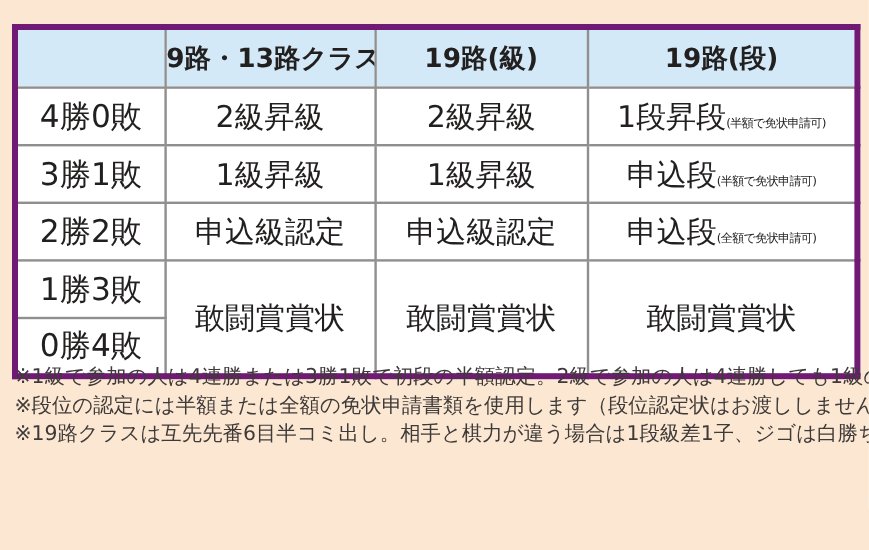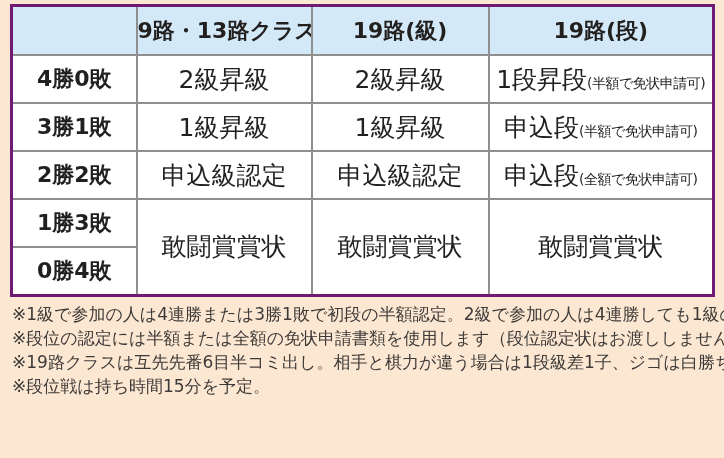--- a/index.html
+++ b/index.html
@@ -6,46 +6,46 @@
   body {
     width:724px; height:458px;
     background:#fce8d2;
     font-family:"DejaVu Sans","Liberation Sans",sans-serif;
     color:#221f1f;
     overflow:hidden;
   }
   .page { position:relative; width:724px; height:458px; }
 
   table.grid {
-    position:absolute; left:10px; top:4px;
+    position:absolute; left:10px; top:20px;
     width:702px;
     border-collapse:collapse;
     table-layout:fixed;
     background:#ffffff;
-    border:3px solid #701a75;
+    border:5px solid #701a75;
   }
   .grid th, .grid td {
     border:2px solid #8f8f8f;
     text-align:center;
     vertical-align:middle;
     padding:0;
     white-space:nowrap;
     overflow:hidden;
   }
   .grid thead th {
     background:#d4e9f8;
     height:47px;
     font-size:22px;
     font-weight:bold;
   }
   .grid tbody tr { height:48px; }
-  td.rowlabel { font-size:22px; font-weight:bold; }
+  td.rowlabel { font-size:26px; font-weight:normal; }
   td.val  { font-size:25px; }
   td.val .main { font-size:25px; }
-  td.val .small-note { font-size:14px; letter-spacing:-0.5px; }
+  td.val .small-note { font-size:10px; letter-spacing:-0.5px; }
   td.dan-cell { font-size:24px; }
 
   .notes {
     position:absolute; left:12px; top:302px; width:704px;
   }
   .note-line {
     font-size:17px;
     line-height:24px;
     color:#3e3a39;
     white-space:nowrap;
@@ -99,16 +99,15 @@
       <tr>
         <td class="rowlabel">0勝4敗</td>
       </tr>
     </tbody>
   </table>
 
   <div class="notes">
     <div class="note-line">※1級で参加の人は4連勝または3勝1敗で初段の半額認定。2級で参加の人は4連勝しても1級の認定。</div>
     <div class="note-line">※段位の認定には半額または全額の免状申請書類を使用します（段位認定状はお渡ししません）。</div>
     <div class="note-line">※19路クラスは互先先番6目半コミ出し。相手と棋力が違う場合は1段級差1子、ジゴは白勝ち。</div>
-    <div class="note-line">※段位戦は持ち時間15分を予定。</div>
   </div>
 
 </div>
 
 </body></html>

